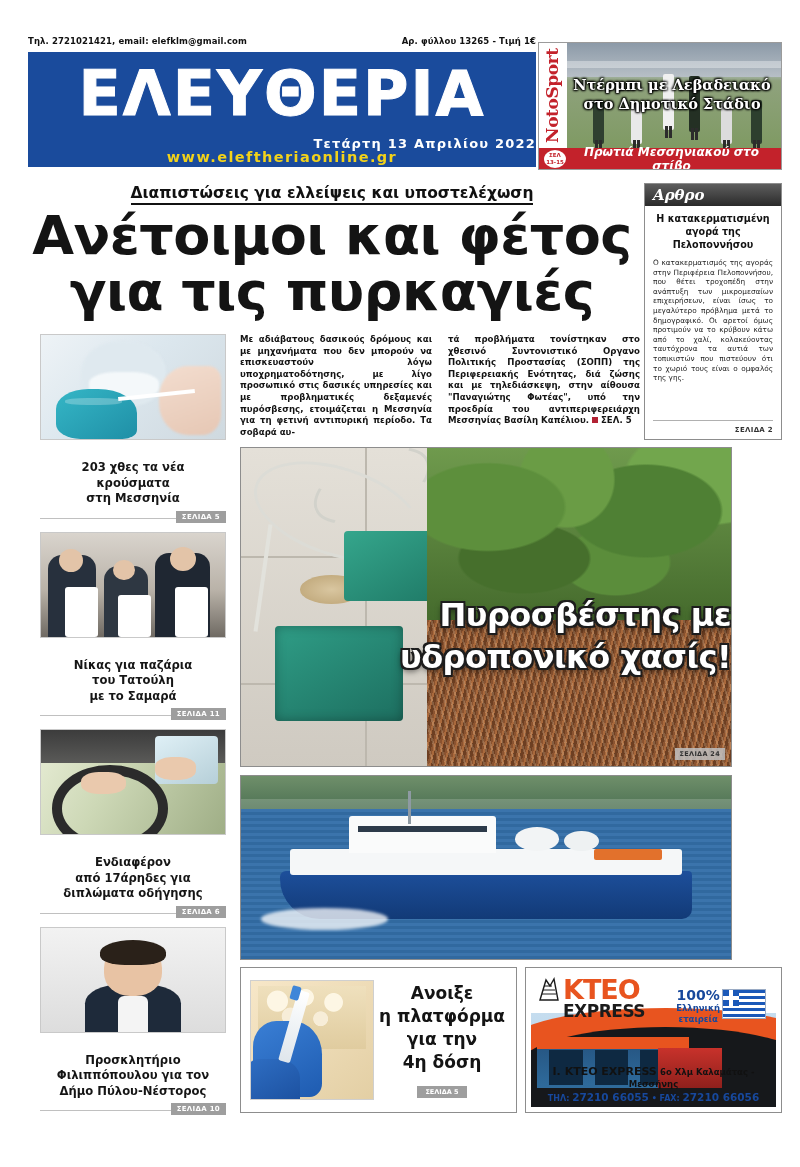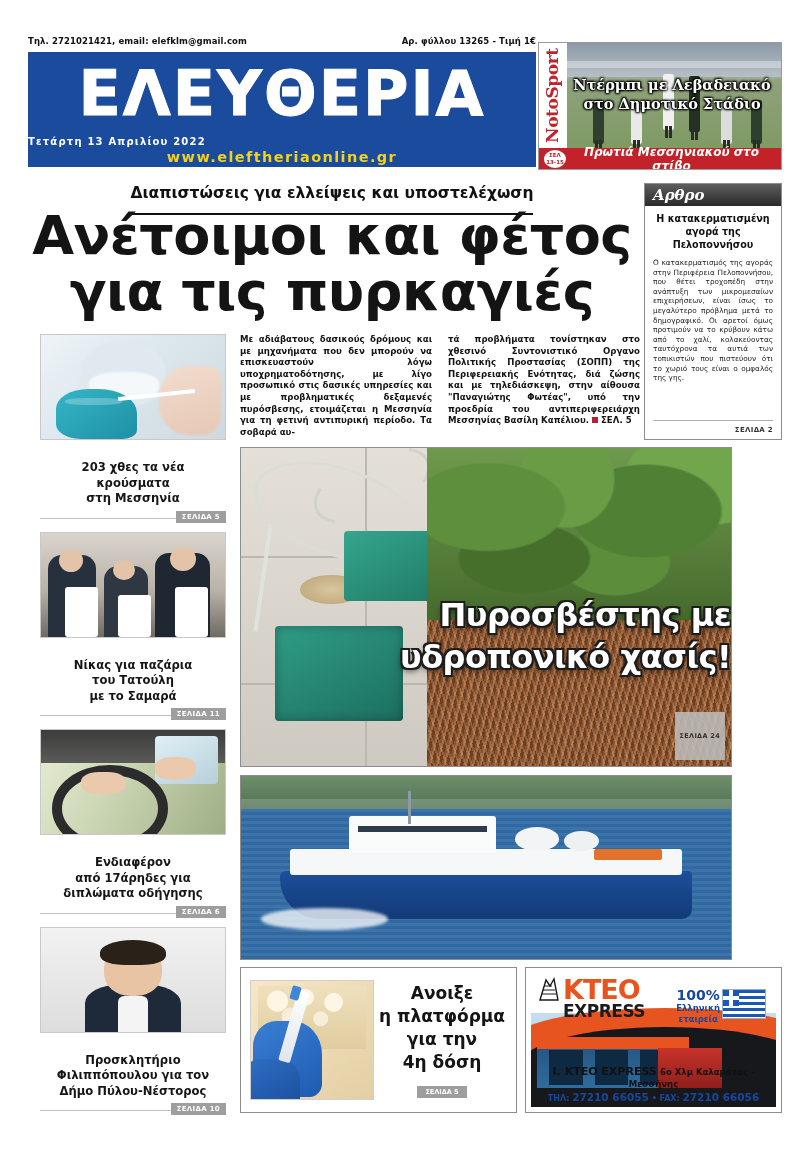--- a/index.html
+++ b/index.html
@@ -20,22 +20,22 @@
   .masthead{position:absolute;left:28px;top:52px;width:508px;height:115px;
             background:#1a4b9c;overflow:hidden;}
   .masthead .logo{
     position:absolute;left:0;top:3px;width:508px;height:78px;
     text-align:center;color:#ffffff;
     font-family:"DejaVu Sans","Liberation Sans",sans-serif;
     font-size:62px;font-weight:bold;line-height:78px;
     letter-spacing:2px;
     -webkit-text-stroke:1px #ffffff;
   }
-  .masthead .date{position:absolute;left:0;top:84px;width:508px;text-align:left;
-     color:#ffffff;font-size:10px;font-weight:bold;letter-spacing:1.2px;}
+  .masthead .date{position:absolute;left:0;top:84px;width:508px;text-align:right;
+     color:#ffffff;font-size:13px;font-weight:bold;letter-spacing:1.2px;}
   .masthead .site{position:absolute;left:0;top:97px;width:508px;text-align:center;
      color:#f2d21a;font-size:14.5px;font-weight:bold;letter-spacing:1.4px;}
 
   
   .sportbox{position:absolute;left:538px;top:42px;width:242px;height:126px;
             border:1px solid #9b9b9b;background:#ffffff;overflow:hidden;}
   .sportbox .spine{position:absolute;left:0;top:0;width:28px;height:105px;
             background:#ffffff;border-right:1px solid #cfcfcf;}
   .sportbox .spine span{
       display:block;transform:rotate(-90deg);transform-origin:left top;
@@ -58,21 +58,21 @@
       line-height:19px;font-family:"DejaVu Serif","Liberation Serif",serif;
       text-shadow:1px 1px 2px #000,-1px 1px 2px #000,1px -1px 2px #000,-1px -1px 2px #000;}
   .sportbox .redbar{position:absolute;left:0;bottom:0;width:100%;height:21px;
       background:#c3222b;display:flex;align-items:center;}
   .sportbox .redbar .pg{margin-left:5px;background:#ffffff;color:#c3222b;
       font-size:5.5px;font-weight:bold;line-height:7px;text-align:center;
       border-radius:50%;width:22px;height:16px;padding-top:2px;}
   .sportbox .redbar .txt{flex:1;text-align:center;color:#ffffff;font-size:12px;
       font-weight:bold;font-style:italic;padding-right:4px;}
   .kicker-wrap{position:absolute;left:28px;top:183px;width:608px;text-align:center;}
-  .kicker-wrap span{display:inline-block;border-bottom:2px solid #111;padding-bottom:11px;
+  .kicker-wrap span{display:inline-block;border-bottom:2px solid #111;padding-bottom:1px;
       font-size:15.5px;font-weight:bold;color:#111;}
   .mainhead{position:absolute;left:28px;top:208px;width:608px;text-align:center;
       font-size:54px;font-weight:bold;color:#141414;line-height:56px;
       letter-spacing:-.5px;}
 
   
   .arthro{position:absolute;left:644px;top:183px;width:136px;height:255px;
       border:1px solid #8d8d8d;background:#ffffff;}
   .arthro .hd{height:22px;background:linear-gradient(to bottom,#5e5e5e,#2a2a2a);
       color:#ffffff;font-family:"DejaVu Serif","Liberation Serif",serif;
@@ -186,21 +186,21 @@
   .hero .cord2{position:absolute;left:14%;top:2%;width:24%;height:18%;
       border:3px solid #d2d2cb;border-radius:50%;
       border-color:transparent #d2d2cb transparent #d2d2cb;transform:rotate(-24deg);}
   .hero .plate{position:absolute;left:12%;top:40%;width:13%;height:9%;
       background:radial-gradient(ellipse,#d9c6a0,#bba273);border-radius:50%;}
   .hero .stand{position:absolute;left:4%;top:24%;width:4px;height:34%;background:#e2e2dc;transform:rotate(8deg);}
   .hero .htext{position:absolute;left:0;top:46%;width:100%;text-align:right;
       color:#ffffff;font-size:32px;font-weight:bold;line-height:42px;letter-spacing:-.5px;
       text-shadow:2px 2px 0 #1d1d1d,-2px 2px 0 #1d1d1d,2px -2px 0 #1d1d1d,-2px -2px 0 #1d1d1d,0 3px 6px rgba(0,0,0,.7);}
   .hero .pgtag{position:absolute;right:6px;bottom:6px;background:rgba(190,190,190,.85);
-      color:#333;font-size:6.5px;font-weight:bold;padding:20px 5px;letter-spacing:.3px;}
+      color:#333;font-size:6.5px;font-weight:bold;padding:2px 5px;letter-spacing:.3px;}
 
   
   .energy{position:absolute;left:240px;top:775px;width:490px;height:183px;
       border:1px solid #8d8d8d;overflow:hidden;background:#ffffff;display:flex;}
   .energy .left{width:190px;padding:6px 6px 0;box-sizing:border-box;}
   .energy .redline{background:#d4202c;color:#ffffff;font-size:8px;font-weight:bold;
       text-align:center;padding:2px 0;line-height:10px;letter-spacing:.1px;}
   .energy .redline.second{margin-top:1.5px;}
   .energy .etitle{text-align:center;font-size:19px;font-weight:bold;color:#141414;
       line-height:26px;padding-top:8px;}

